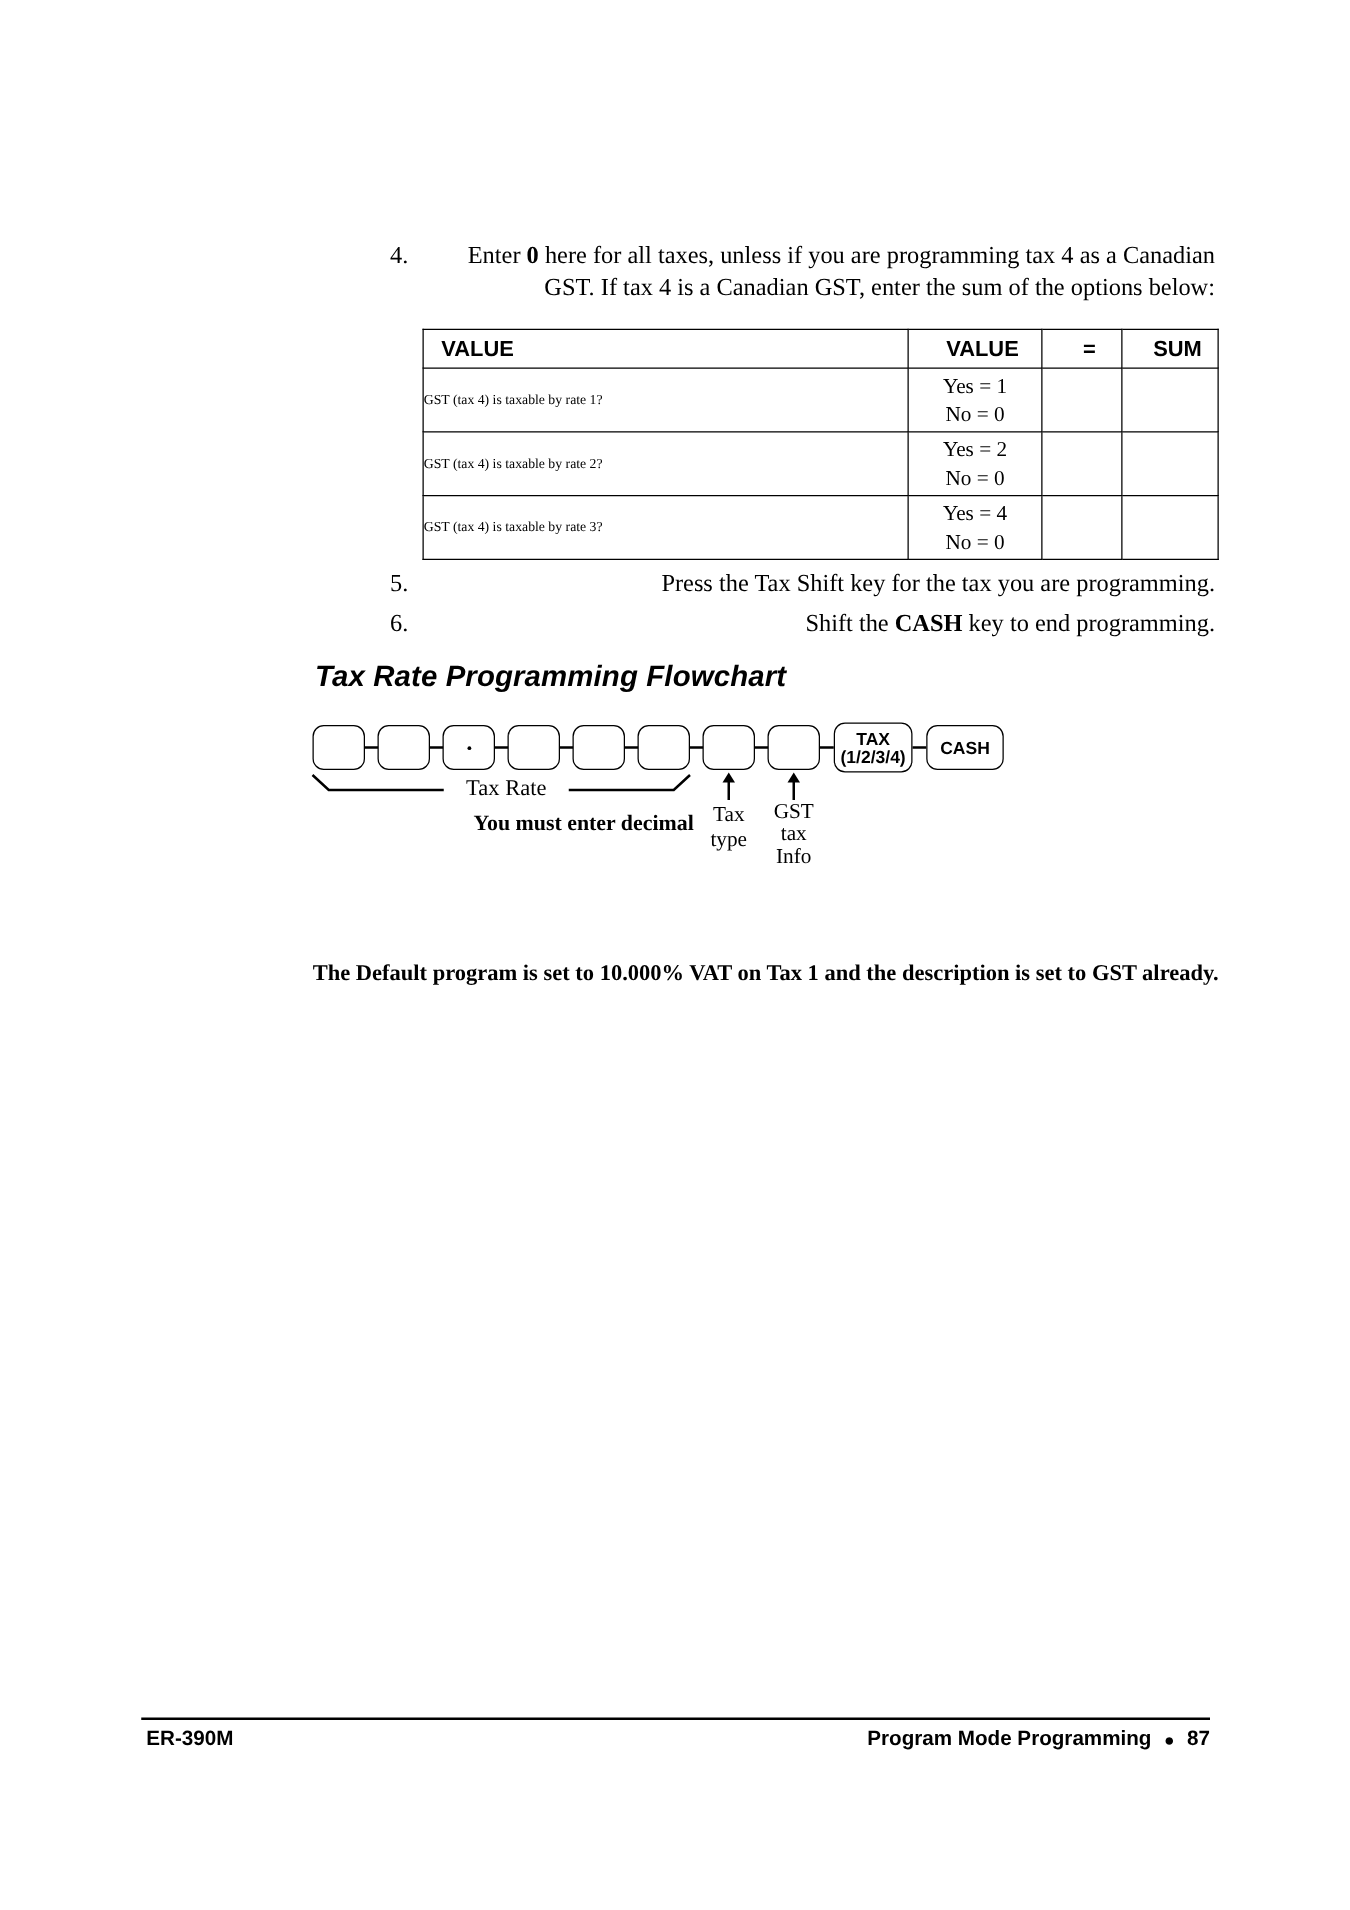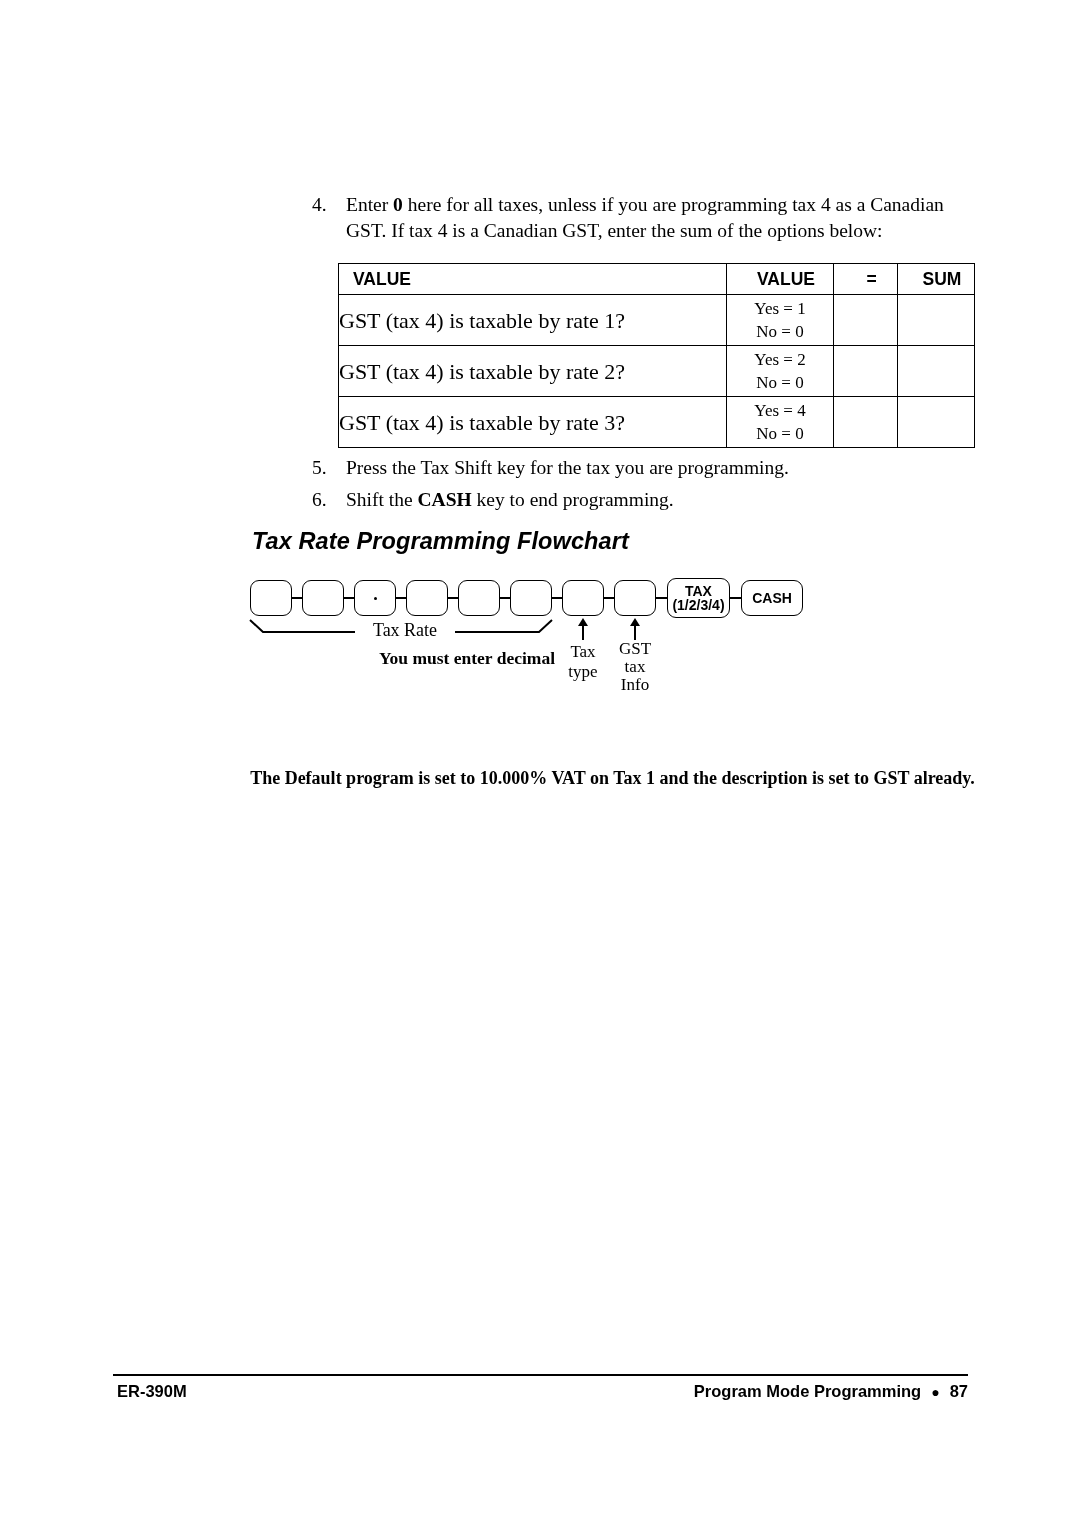--- a/index.html
+++ b/index.html
@@ -24,20 +24,21 @@
     font-size: 19.5px;
     line-height: 26px;
   }
   .step .num {
     width: 34px;
     flex: 0 0 34px;
     text-align: left;
   }
   .step .txt {
     flex: 1;
+    text-align: right;
   }
   .step b { font-weight: bold; }
 
   #step4 { left: 312px; top: 192px; width: 660px; }
   #step5 { left: 312px; top: 455px; width: 660px; }
   #step6 { left: 312px; top: 487px; width: 660px; }
 
   
   .opt-table {
     position: absolute;
@@ -61,21 +62,21 @@
     padding-left: 14px;
   }
   .opt-table thead th.c {
     text-align: center;
     padding-left: 12px;
   }
   .opt-table tbody td {
     height: 50px;
   }
   .cell-opt {
-    font-size: 22px;
+    font-size: 11px;
     padding-left: 20px;
     line-height: 23px;
     font-family: Liberation Serif, serif;
   }
   .cell-val {
     font-size: 17px;
     text-align: center;
     line-height: 23px;
   }
   .col-opt   { width: 388px; }

